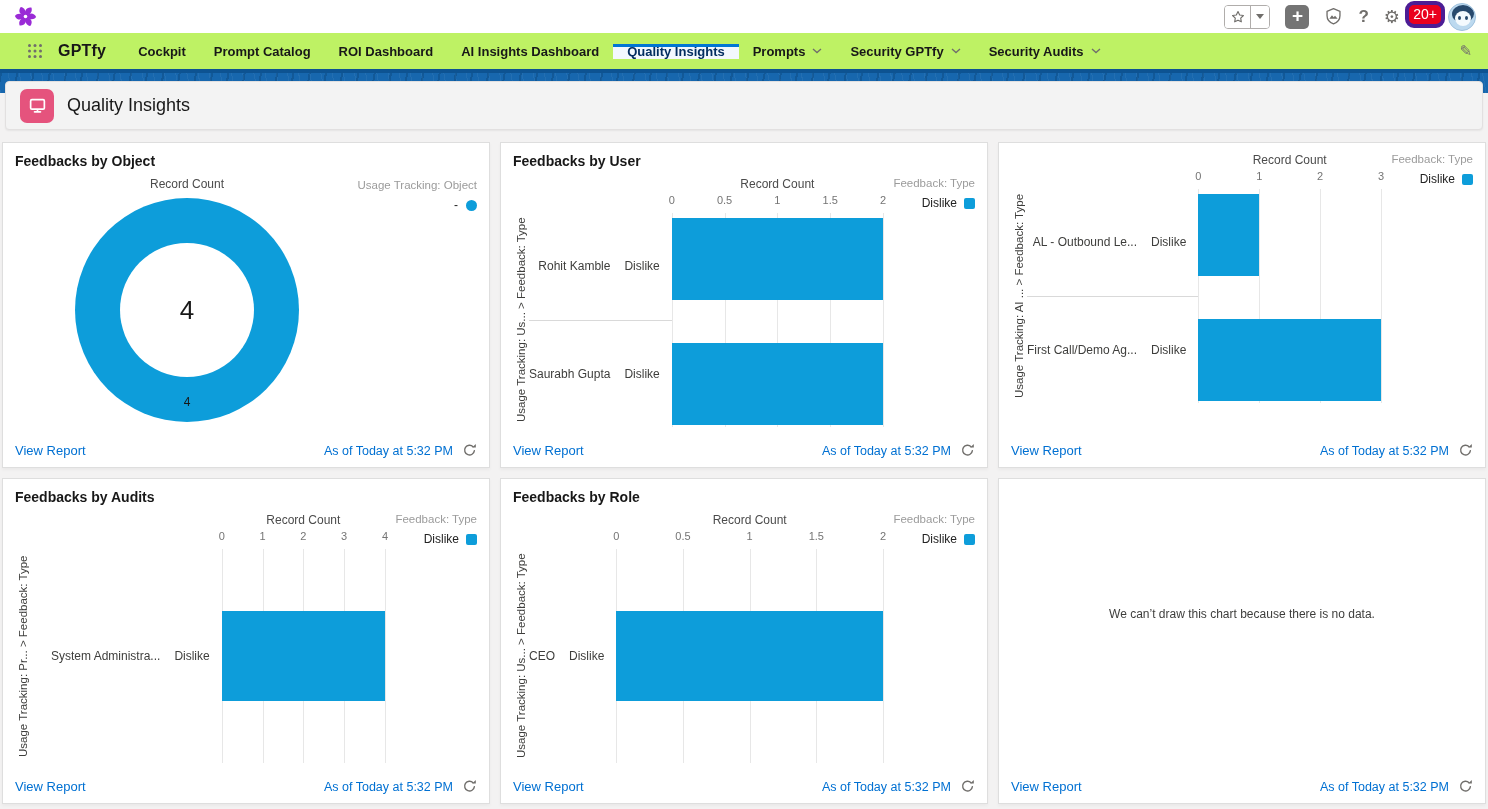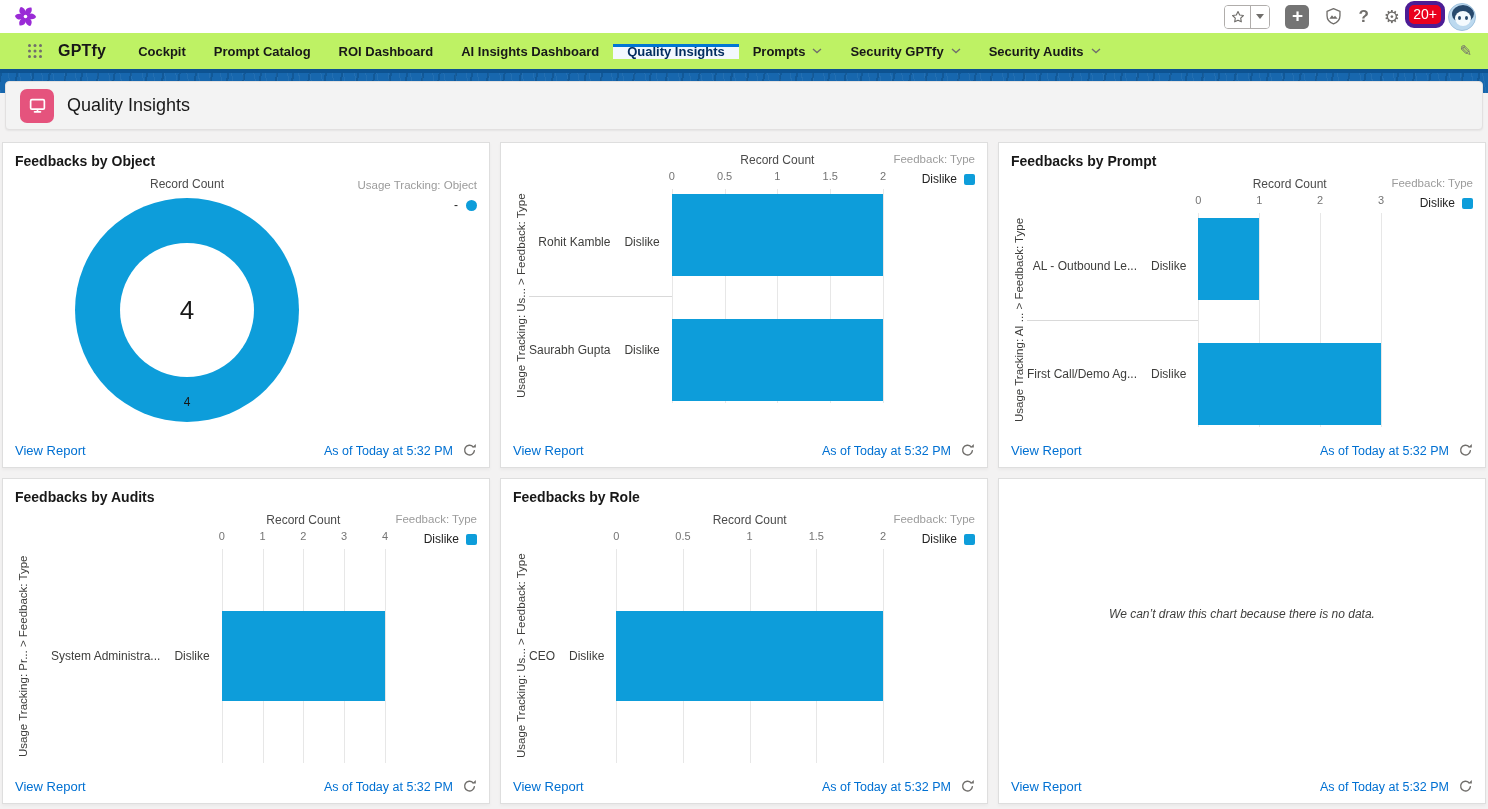--- a/index.html
+++ b/index.html
@@ -105,21 +105,21 @@
     display:flex; align-items:center; justify-content:center; cursor:pointer; }
   .d-hole { width:134px; height:134px; border-radius:50%; background:#fff; display:flex; align-items:center; justify-content:center; }
   .d-total { font-size:26px; color:#181818; }
   .d-slice-label { position:absolute; bottom:13px; left:50%; transform:translateX(-50%); font-size:12px; color:#181818; }
   .d-right { display:flex; flex-direction:column; align-items:flex-end; gap:7px; padding-top:2px; }
   .d-legend-title { font-size:11.5px; color:#9b9b9b; white-space:nowrap; }
   .d-legend-item { display:flex; align-items:center; gap:8px; font-size:12px; color:#232323; }
   .d-dot { width:11px; height:11px; border-radius:50%; background:#0d9dda; }
   
   .empty-wrap { height:100%; display:flex; align-items:center; justify-content:center; }
-  .empty-msg { font-size:12px; color:#3e3e3c;font-style:italic; }
+  .empty-msg { font-size:12px; color:#3e3e3c; }
 </style>
 </head>
 <body>
 
 <div class="utilbar">
   <svg class="logo" viewBox="0 0 24 24">
     <g fill="#9a2bd6">
       <path d="M12 12C10.2 7.2 13 3.4 17.2 4.1c1.3 3.1-.6 6.4-5.2 7.9z"></path>
       <path d="M12 12C10.2 7.2 13 3.4 17.2 4.1c1.3 3.1-.6 6.4-5.2 7.9z" transform="rotate(60 12 12)"></path>
       <path d="M12 12C10.2 7.2 13 3.4 17.2 4.1c1.3 3.1-.6 6.4-5.2 7.9z" transform="rotate(120 12 12)"></path>
@@ -273,20 +273,21 @@
           <svg width="15" height="15" viewBox="0 0 16 16">
               <path d="M13.2 8.2a5.2 5.2 0 1 1-1.4-4.2" fill="none" stroke="currentColor" stroke-width="1.5" stroke-linecap="round"></path>
               <path d="M14.7 1.1v3.8h-3.8z" fill="currentColor"></path>
             </svg>
         </span>
       </div>
     </div>
   </section>
 
   <section class="card">
+    <h2>Feedbacks by User</h2>
     <div class="chart-slot">
         <div class="bc-grid">
           <div class="bc-ylabel" style="grid-area: yl;">Usage Tracking: Us... &gt; Feedback: Type</div>
           <div class="bc-title" style="grid-area: title;">Record Count</div>
           <div class="bc-legend-title" style="grid-area: lt;">Feedback: Type</div>
           <div class="bc-ticks" style="grid-area: ticks;">
             <span class="bc-tick" style="left: 0%;">0</span>
             <span class="bc-tick" style="left: 25%;">0.5</span>
             <span class="bc-tick" style="left: 50%;">1</span>
             <span class="bc-tick" style="left: 75%;">1.5</span>
@@ -331,21 +332,20 @@
           <svg width="15" height="15" viewBox="0 0 16 16">
               <path d="M13.2 8.2a5.2 5.2 0 1 1-1.4-4.2" fill="none" stroke="currentColor" stroke-width="1.5" stroke-linecap="round"></path>
               <path d="M14.7 1.1v3.8h-3.8z" fill="currentColor"></path>
             </svg>
         </span>
       </div>
     </div>
   </section>
 
   <section class="card">
-    <h2>Feedbacks by Prompt</h2>
     <div class="chart-slot">
         <div class="bc-grid">
           <div class="bc-ylabel" style="grid-area: yl;">Usage Tracking: AI ... &gt; Feedback: Type</div>
           <div class="bc-title" style="grid-area: title;">Record Count</div>
           <div class="bc-legend-title" style="grid-area: lt;">Feedback: Type</div>
           <div class="bc-ticks" style="grid-area: ticks;">
             <span class="bc-tick" style="left: 0%;">0</span>
             <span class="bc-tick" style="left: 33.3333%;">1</span>
             <span class="bc-tick" style="left: 66.6667%;">2</span>
             <span class="bc-tick" style="left: 100%;">3</span>

